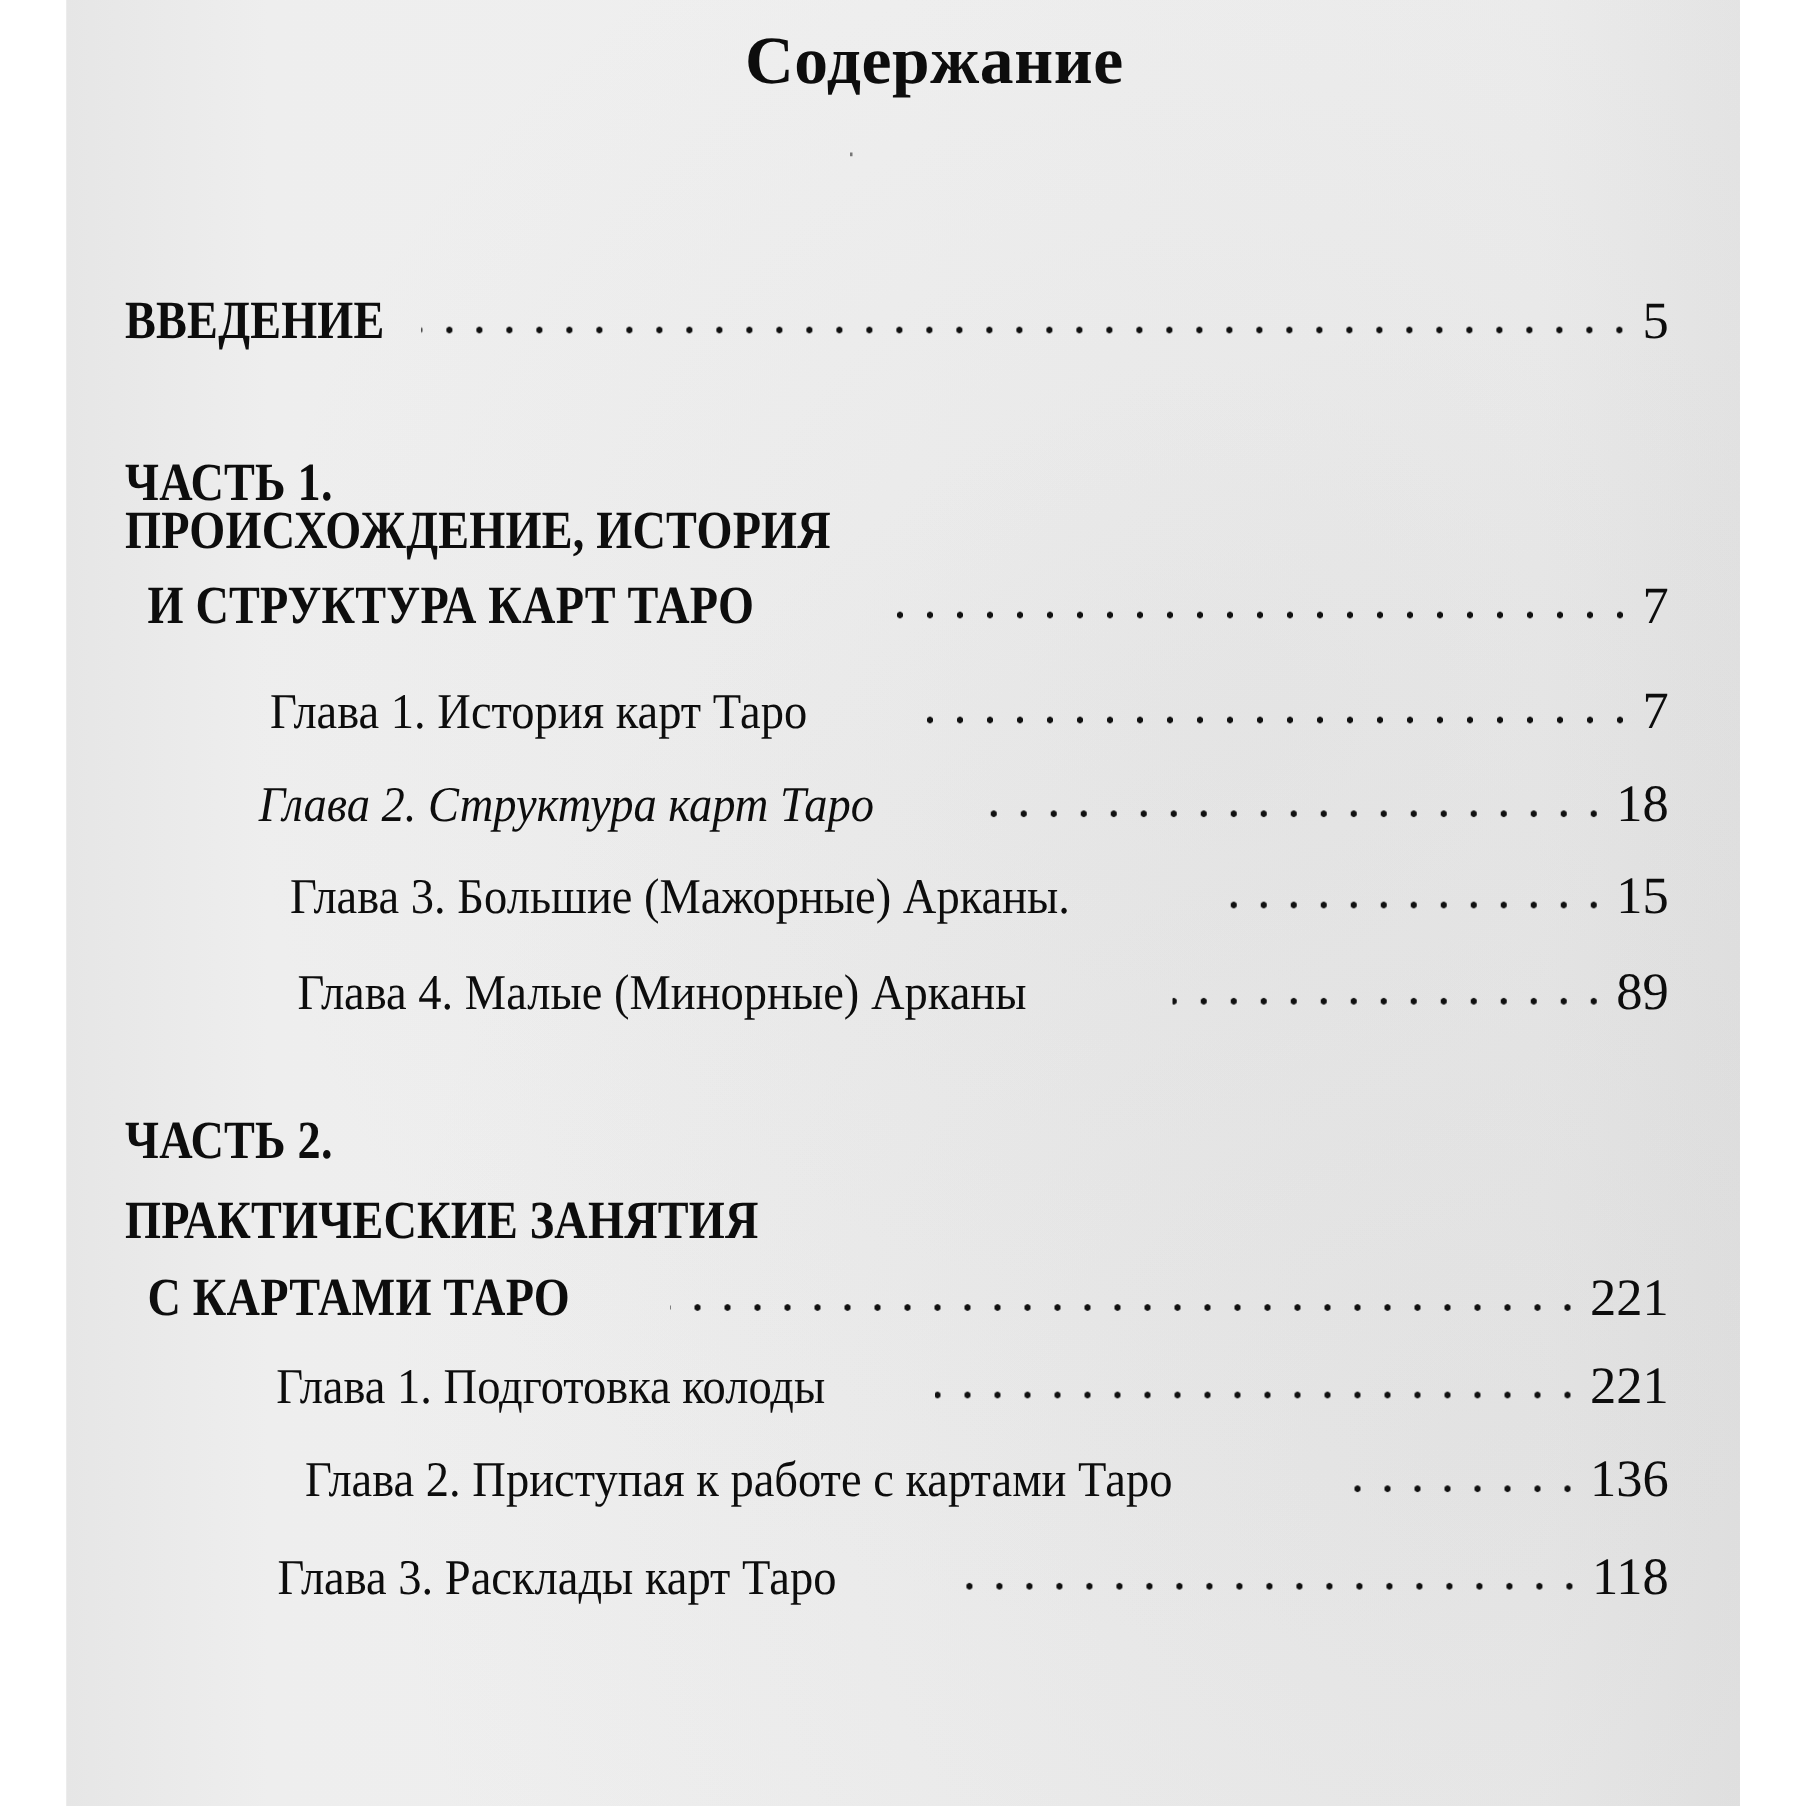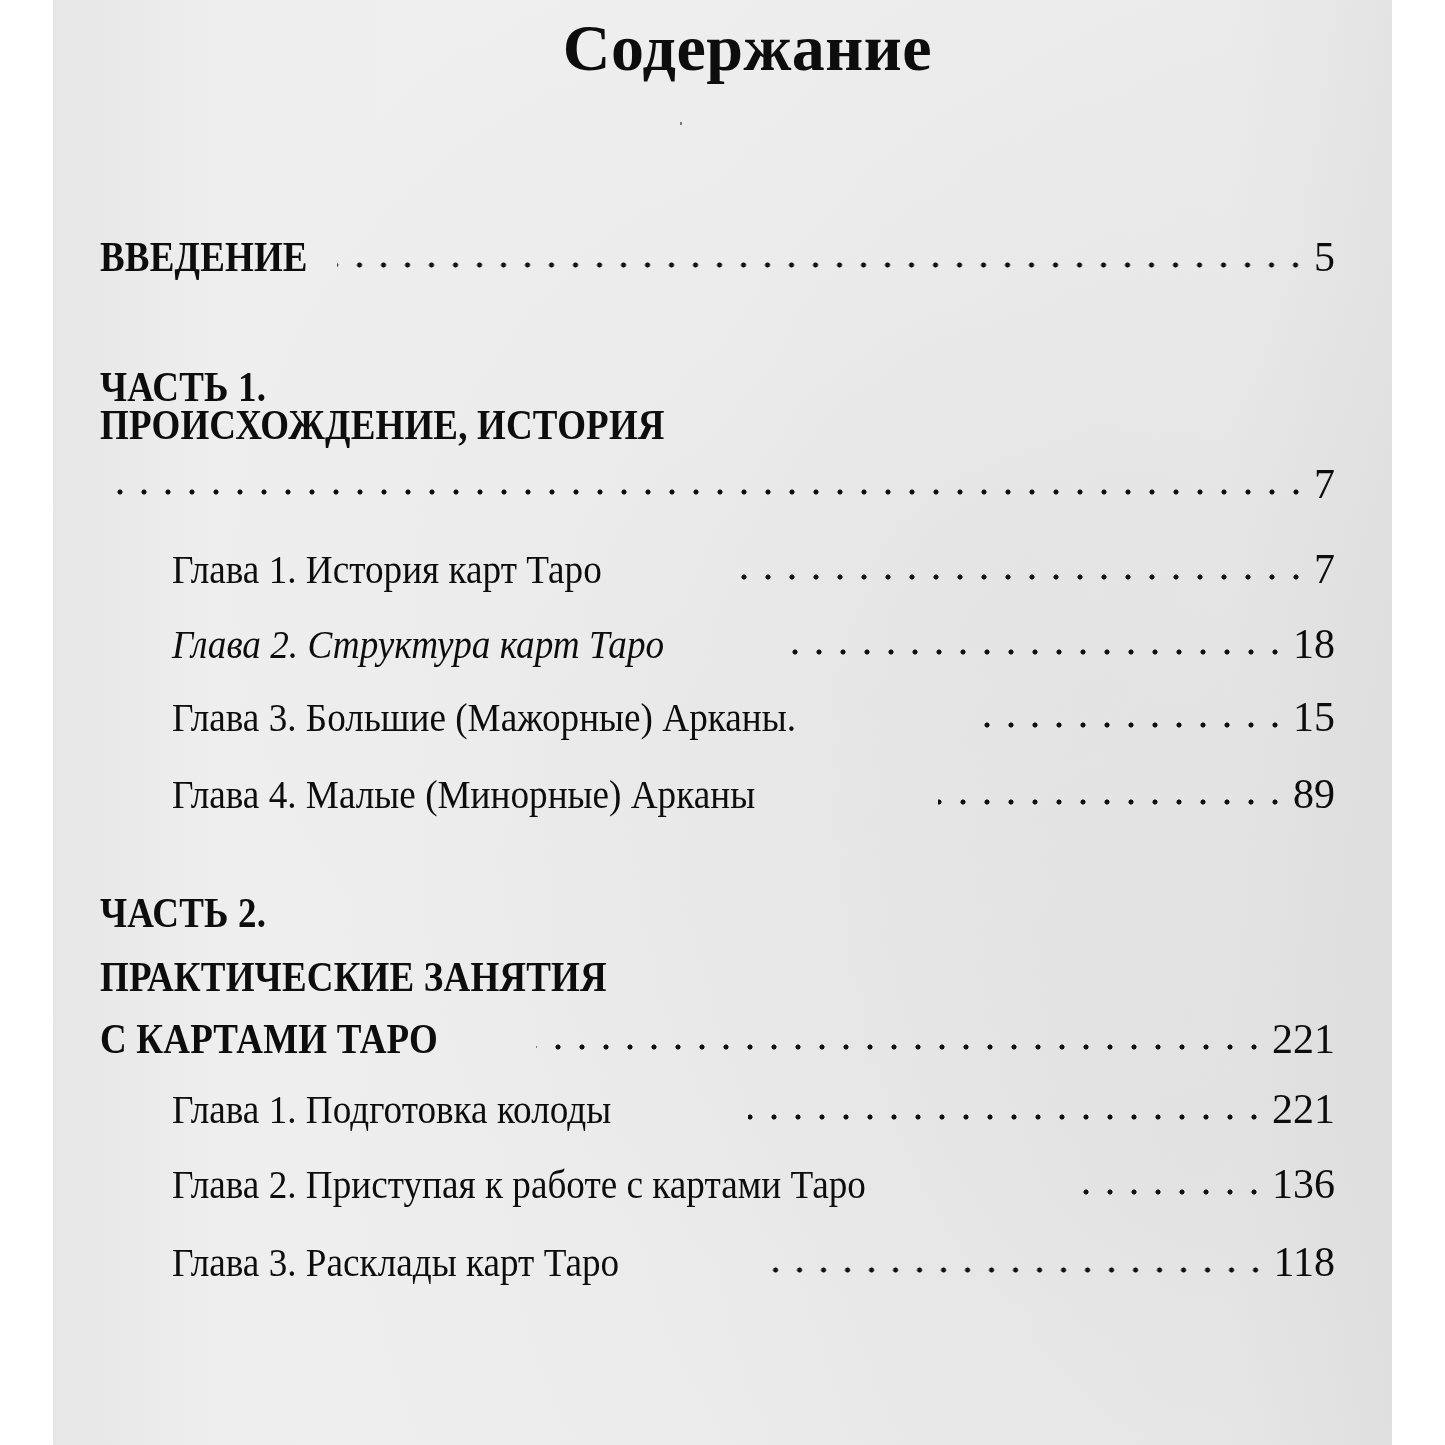--- a/index.html
+++ b/index.html
@@ -21,38 +21,39 @@
         linear-gradient(90deg, #e6e6e6 0%, #eeeeee 12%, #efefef 50%, #ececec 88%, #e4e4e4 100%);
       color: #0d0d0d;
       font-family: "Liberation Serif", "DejaVu Serif", serif;
     }
     .title {
       position: absolute;
       left: 0;
       width: 100%;
       top: 8px;
       text-align: center;
-      font-size: 66px;
+      font-size: 54px;
       font-weight: bold;
       letter-spacing: 0.5px;
       line-height: 80px;
       padding-left: 50px;
     }
     .row {
       position: absolute;
       left: 0;
       right: 57px;
       display: flex;
       align-items: baseline;
       white-space: nowrap;
     }
     .row.top { left: 47px; }
     .row.ch  { left: 119px; }
     .label {
       flex: 0 0 auto;
+      text-align: center;
     }
     .head {
       font-weight: bold;
       font-size: 43px;
       transform-origin: left bottom;
       transform: scaleX(0.86);
       display: inline-block;
       letter-spacing: 0.2px;
     }
     .chap {
@@ -108,20 +109,21 @@
     <span class="pg">5</span>
   </div>
 
   <div class="headline" style="top:362px;">
     <span class="head">ЧАСТЬ 1.</span>
   </div>
   <div class="headline" style="top:400px;">
     <span class="head">ПРОИСХОЖДЕНИЕ, ИСТОРИЯ</span>
   </div>
   <div class="row top" style="top:460px;">
+    <span class="label" style="width:600px;"><span class="head">И СТРУКТУРА КАРТ ТАРО</span></span>
     <span class="leader"></span>
     <span class="pg">7</span>
   </div>
 
   <div class="row ch" style="top:545px;">
     <span class="label" style="width:550px;"><span class="chap">Глава 1. История карт Таро</span></span>
     <span class="leader"></span>
     <span class="pg">7</span>
   </div>
   <div class="row ch" style="top:620px;">

